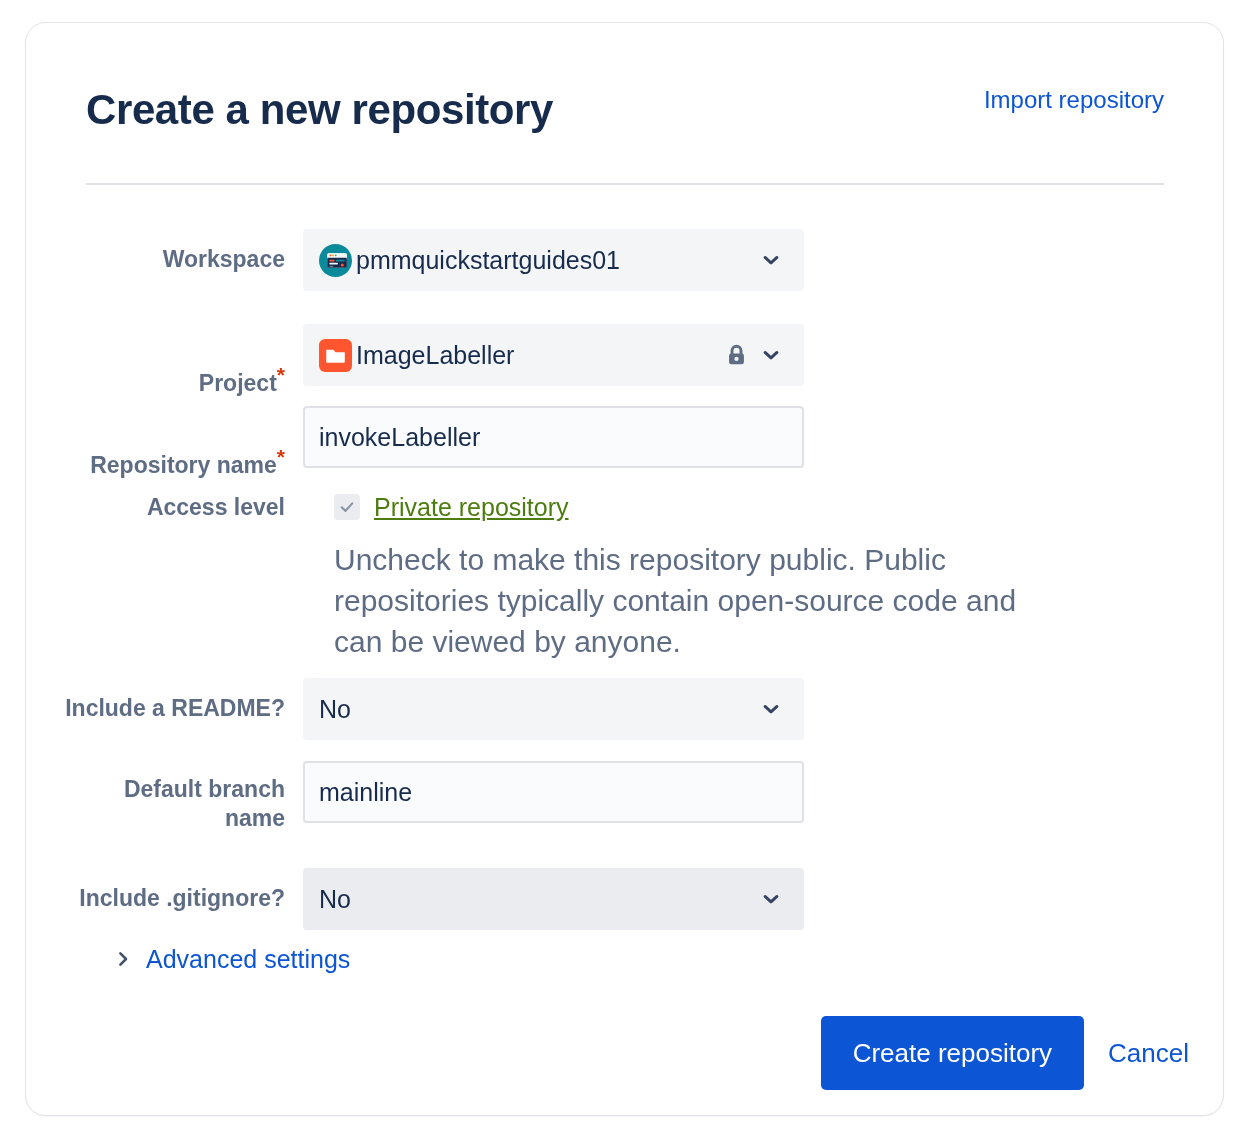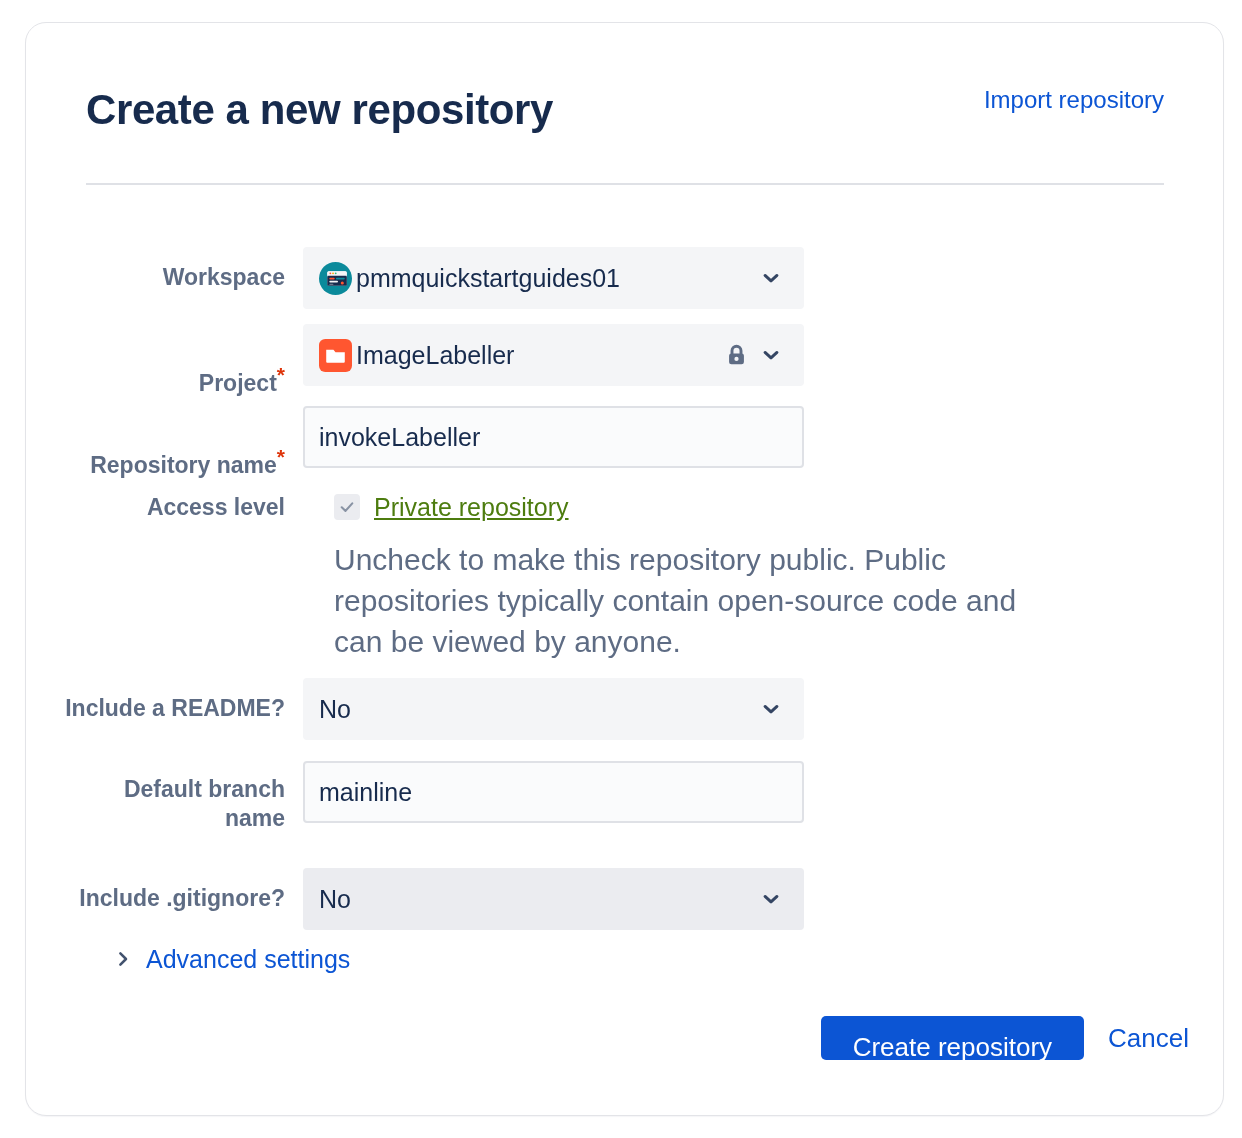--- a/index.html
+++ b/index.html
@@ -227,21 +227,21 @@
   .footer {
     position: absolute;
     left: 0;
     top: 993px;
     width: 1163px;
     display: flex;
     justify-content: flex-end;
     align-items: center;
   }
   .btn-primary {
-    height: 44px;
+    height: 74px;
     padding: 0 32px;
     background: #0C55D4;
     color: #ffffff;
     border: none;
     border-radius: 5px;
     font-family: "Liberation Sans", sans-serif;
     font-size: 26px;
     line-height: 62px;
     cursor: pointer;
     white-space: nowrap;
@@ -266,21 +266,21 @@
   <div class="card">
 
     <div class="card-header">
       <h1 class="page-title">Create a new repository</h1>
       <a class="import-link" href="#">Import repository</a>
     </div>
     <div class="header-divider"></div>
 
     <div class="form">
 
-      <div class="row" style="top:224px; left:0;">
+      <div class="row" style="top:206px; left:0;">
         <div class="field-label" style="padding-top:16px;">Workspace</div>
         <div class="field-control">
           <div class="select-box">
             <span class="ws-avatar">
               <svg viewBox="0 0 32 32" width="33" height="33" aria-hidden="true">
                 <circle cx="16" cy="16" r="16" fill="#0B8A9B"></circle>
                 <g>
                   <rect x="8" y="9" width="19" height="14" rx="1.6" fill="#F4F5F7"></rect>
                   <rect x="8" y="9" width="19" height="4" rx="1.6" fill="#F4F5F7"></rect>
                   <circle cx="11" cy="11" r="0.9" fill="#FF5630"></circle>

